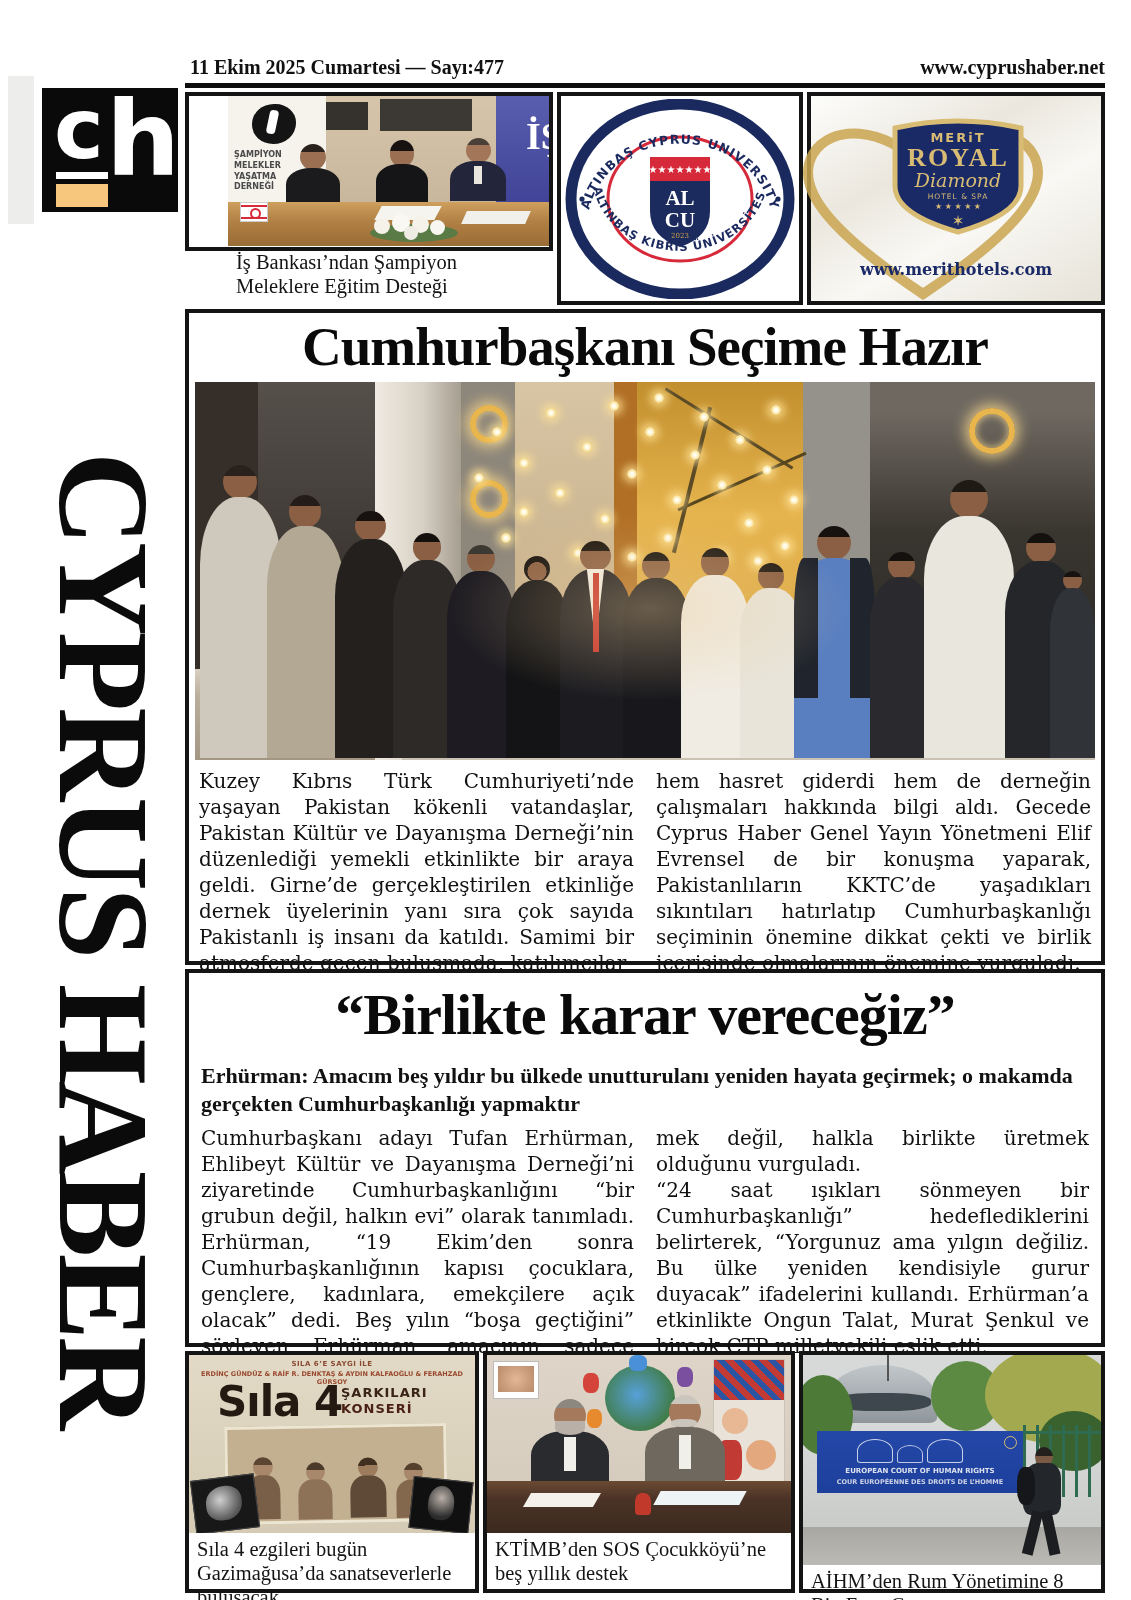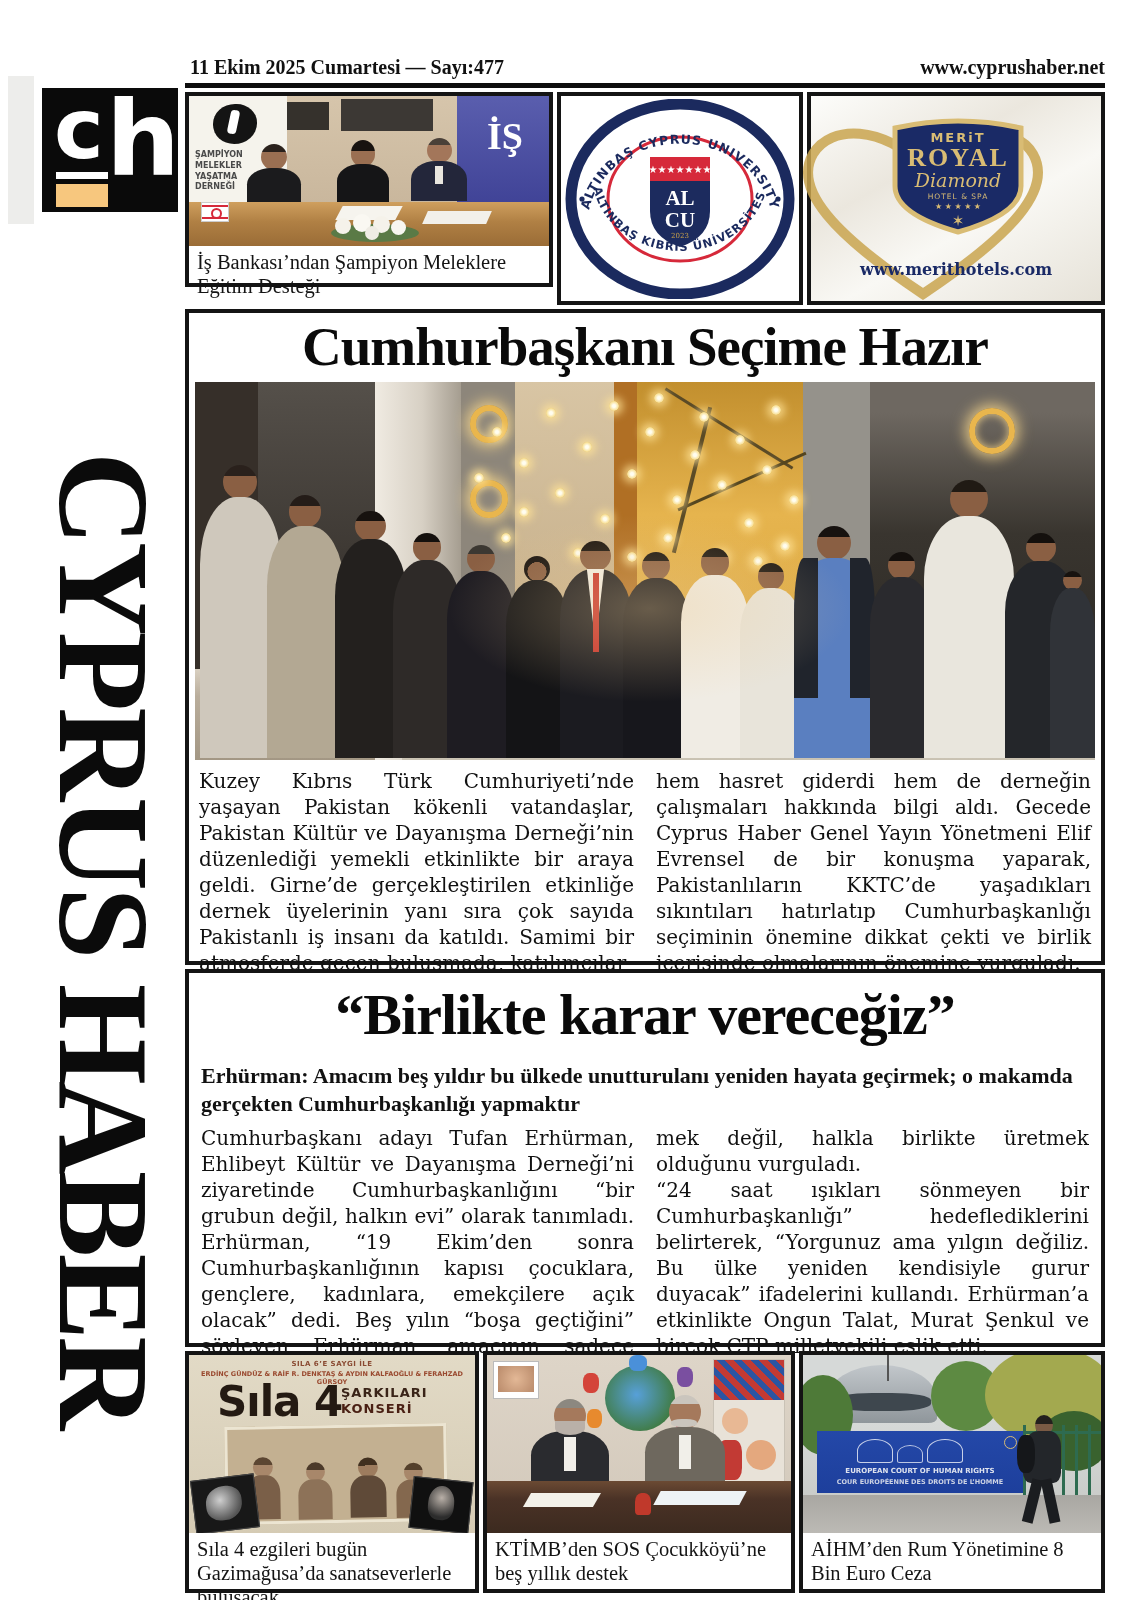--- a/index.html
+++ b/index.html
@@ -23,21 +23,21 @@
   
   .nbox{border:4px solid #141414;background:#fff;box-sizing:border-box;}
   .caption{font:20.5px/1.16 "Liberation Serif",serif;color:#141414;padding:5px 8px 0 8px;}
   .photo{position:relative;overflow:hidden;}
   
   .headline{font:700 55px "Liberation Serif",serif;text-align:center;letter-spacing:-1px;color:#0a0a0a;}
   .cols{display:flex;gap:22px;font:20px/1.3 "DejaVu Serif",serif;text-align:justify;}
   .cols .col{flex:1;}
   .subhead{font:700 22px/1.25 "Liberation Serif",serif;}
   
-  #box-isbank{left:185px;top:92px;width:368px;height:195px;}
+  #box-isbank{left:185px;top:92px;width:368px;height:159px;padding-left:39px;}
   #box-alcu{left:557px;top:92px;width:246px;height:213px;}
   #box-merit{left:807px;top:92px;width:298px;height:213px;}
   
   #main-article{left:185px;top:309px;width:920px;height:656px;}
   #second-article{left:185px;top:969px;width:920px;height:378px;}
   
   #box-sila{left:185px;top:1351px;width:294px;height:242px;}
   #box-ktimb{left:483px;top:1351px;width:312px;height:242px;}
   #box-aihm{left:799px;top:1351px;width:306px;height:242px;}
   .ring{position:absolute;border:6px solid #e9b64d;border-radius:50%;
@@ -361,21 +361,21 @@
     </div>
     <div class="abs" style="left:0;bottom:0;width:100%;height:52px;background:linear-gradient(180deg,#6b4a33,#4a3226 35%,#3c2a1f);"></div>
     <div class="abs" style="left:40px;bottom:26px;width:70px;height:14px;background:#f3f1ea;transform:skewX(-30deg);"></div>
     <div class="abs" style="left:170px;bottom:28px;width:86px;height:14px;background:#eef3f6;transform:skewX(-28deg);"></div>
     <div class="abs" style="left:148px;bottom:18px;width:16px;height:22px;background:#c0392b;border-radius:40% 40% 20% 20%;"></div>
   </div>
   <div class="caption">KTİMB’den SOS Çocukköyü’ne beş yıllık destek</div>
 </div>
 
 <div class="abs nbox" id="box-aihm">
-  <div class="photo" style="height:178px;background:linear-gradient(180deg,#d6d9d8 38%,#c4c6c2);">
+  <div class="photo" style="height:210px;background:linear-gradient(180deg,#d6d9d8 38%,#c4c6c2);">
     <div class="abs" style="left:24px;top:10px;width:110px;height:58px;background:linear-gradient(180deg,#c2c7cb,#8f969b);border-radius:50% 50% 8% 8% / 60% 60% 8% 8%;">
       <div style="position:absolute;left:6px;top:28px;right:6px;height:18px;background:#3e474e;border-radius:40%;"></div>
     </div>
     <div class="abs" style="left:84px;top:0;width:2px;height:26px;background:#555;"></div>
     <div class="abs" style="left:-10px;top:20px;width:60px;height:80px;background:#4e7a38;border-radius:50%;"></div>
     <div class="abs" style="left:128px;top:6px;width:70px;height:70px;background:#5d8a42;border-radius:50%;"></div>
     <div class="abs" style="left:182px;top:-8px;width:130px;height:96px;background:#a3a94f;border-radius:50%;"></div>
     <div class="abs" style="left:236px;top:56px;width:70px;height:60px;background:#39622e;border-radius:50%;"></div>
     <div class="abs" style="left:14px;top:76px;width:206px;height:62px;background:linear-gradient(180deg,#2448a8,#1d3f9c);">
       <div style="position:absolute;left:40px;top:8px;width:34px;height:22px;border:1px solid rgba(255,255,255,.75);border-radius:50% 50% 10% 10%;"></div>

